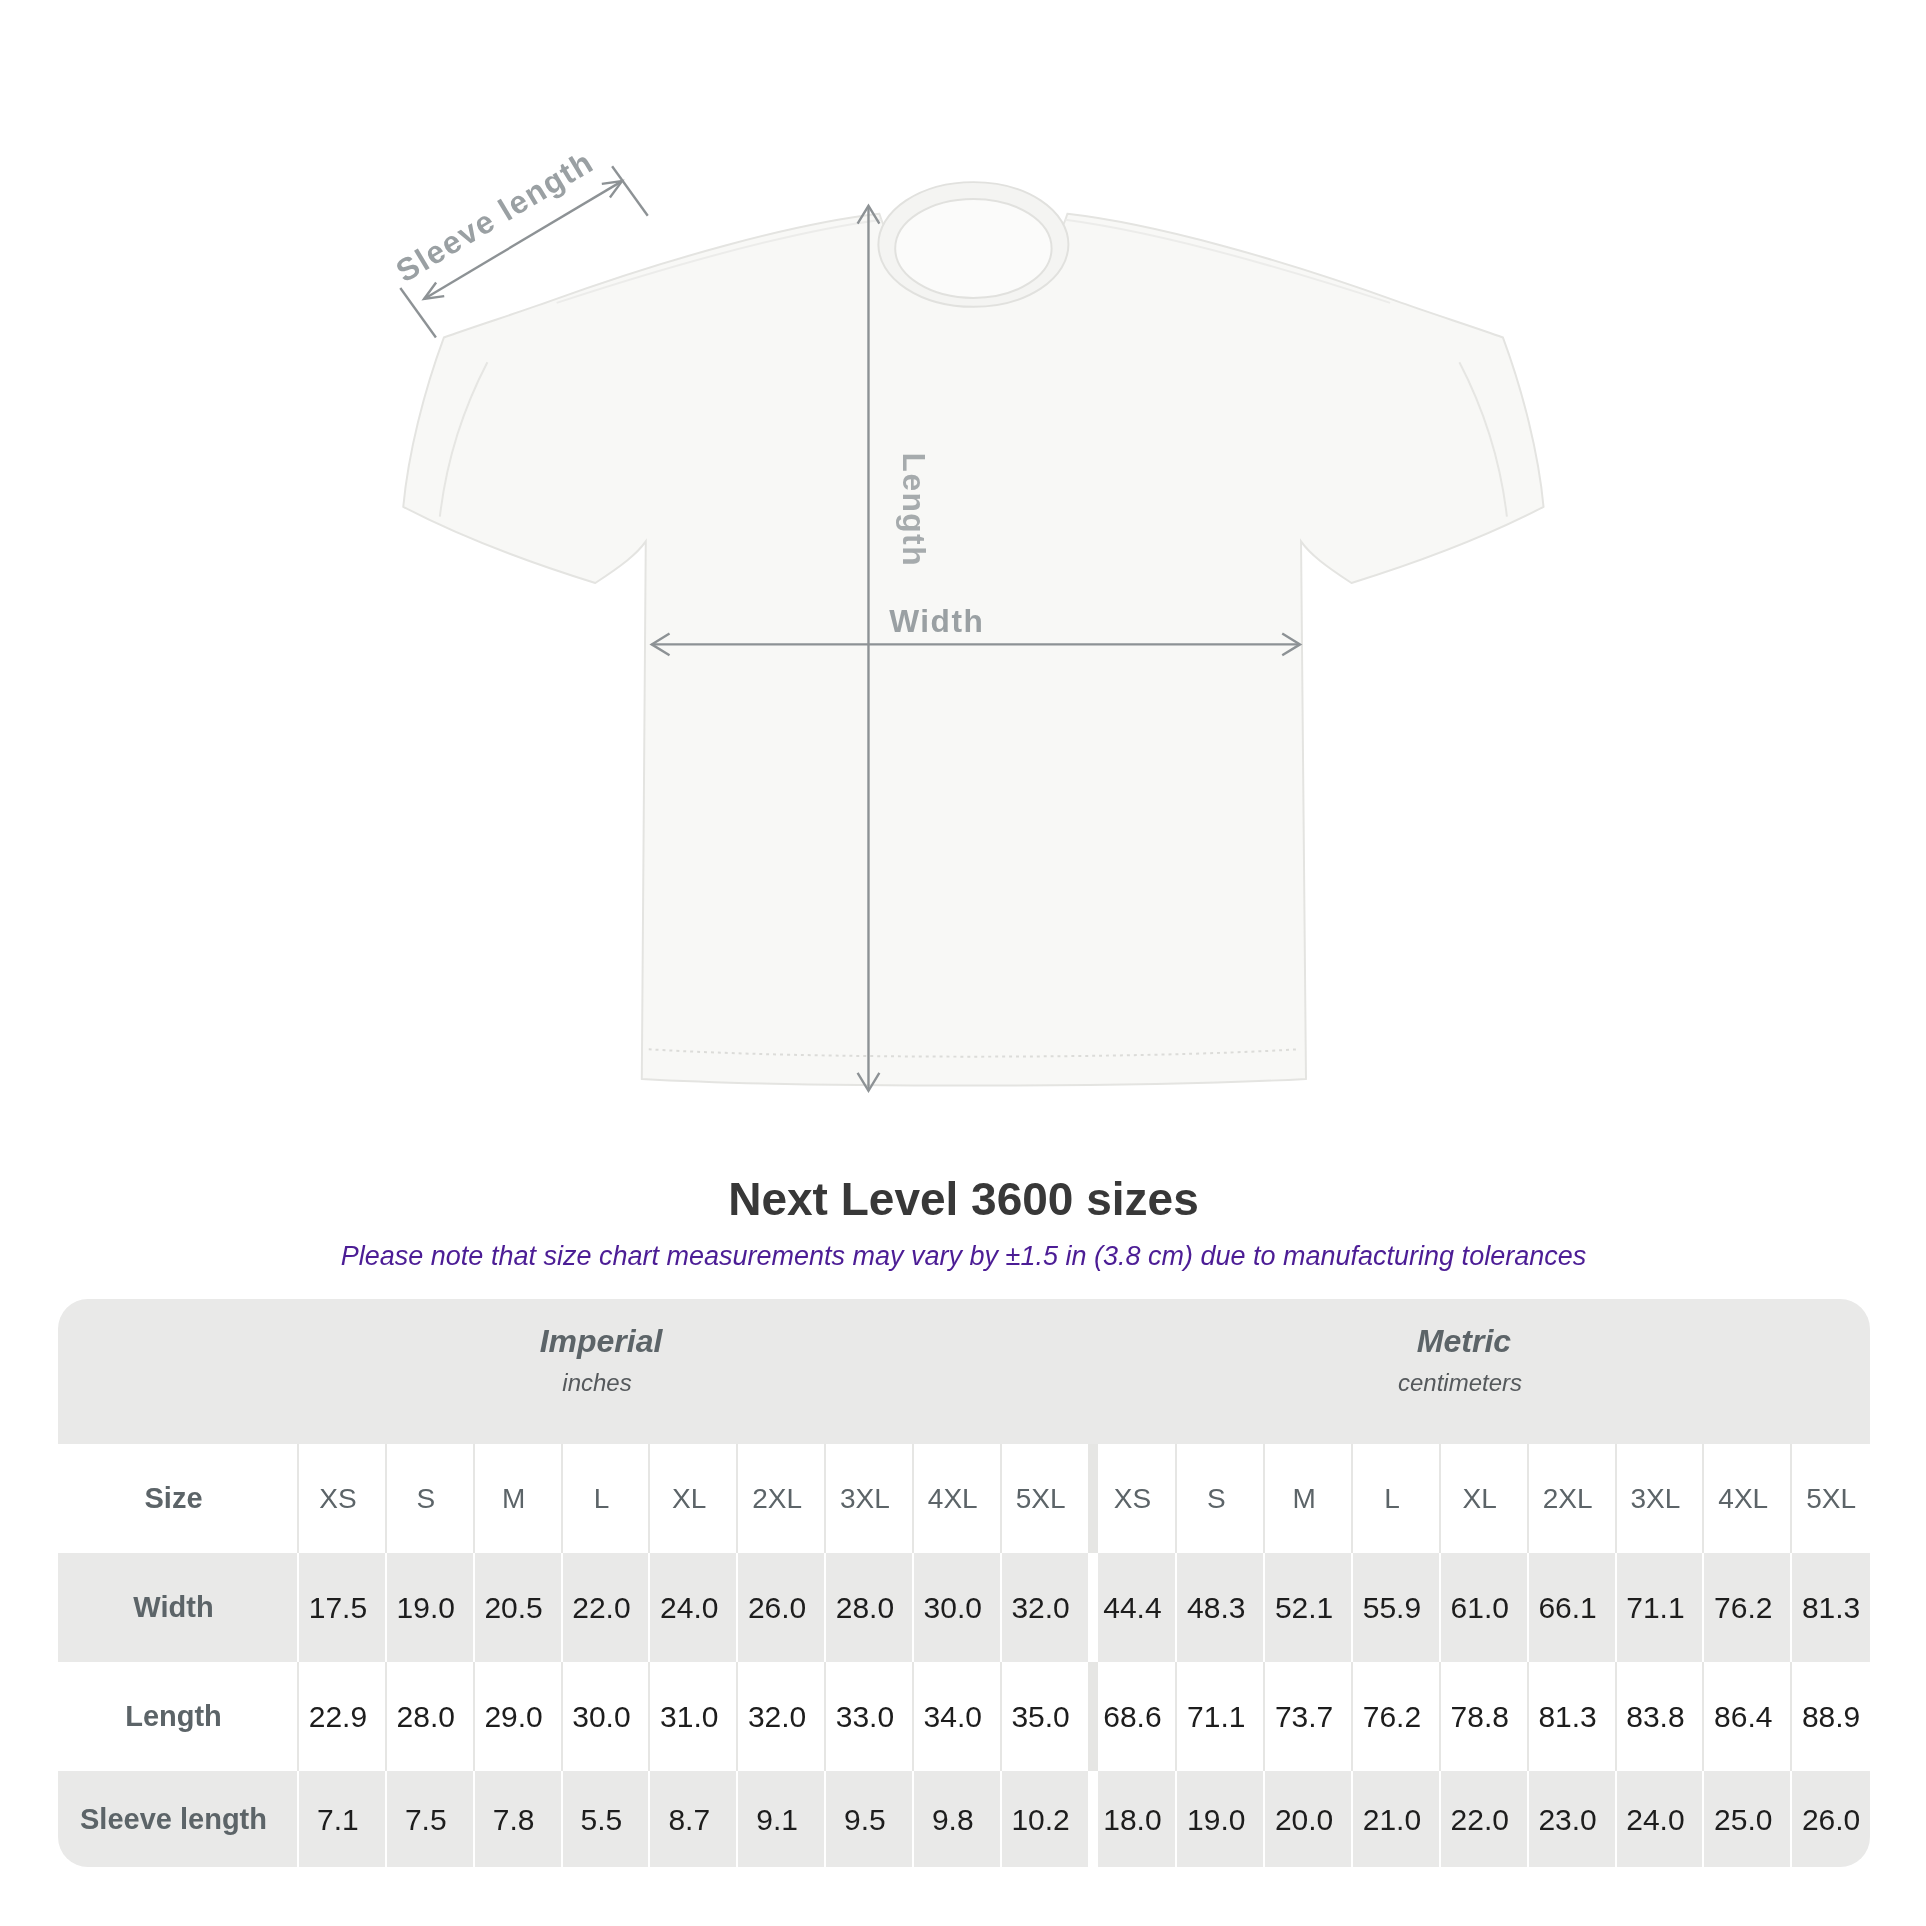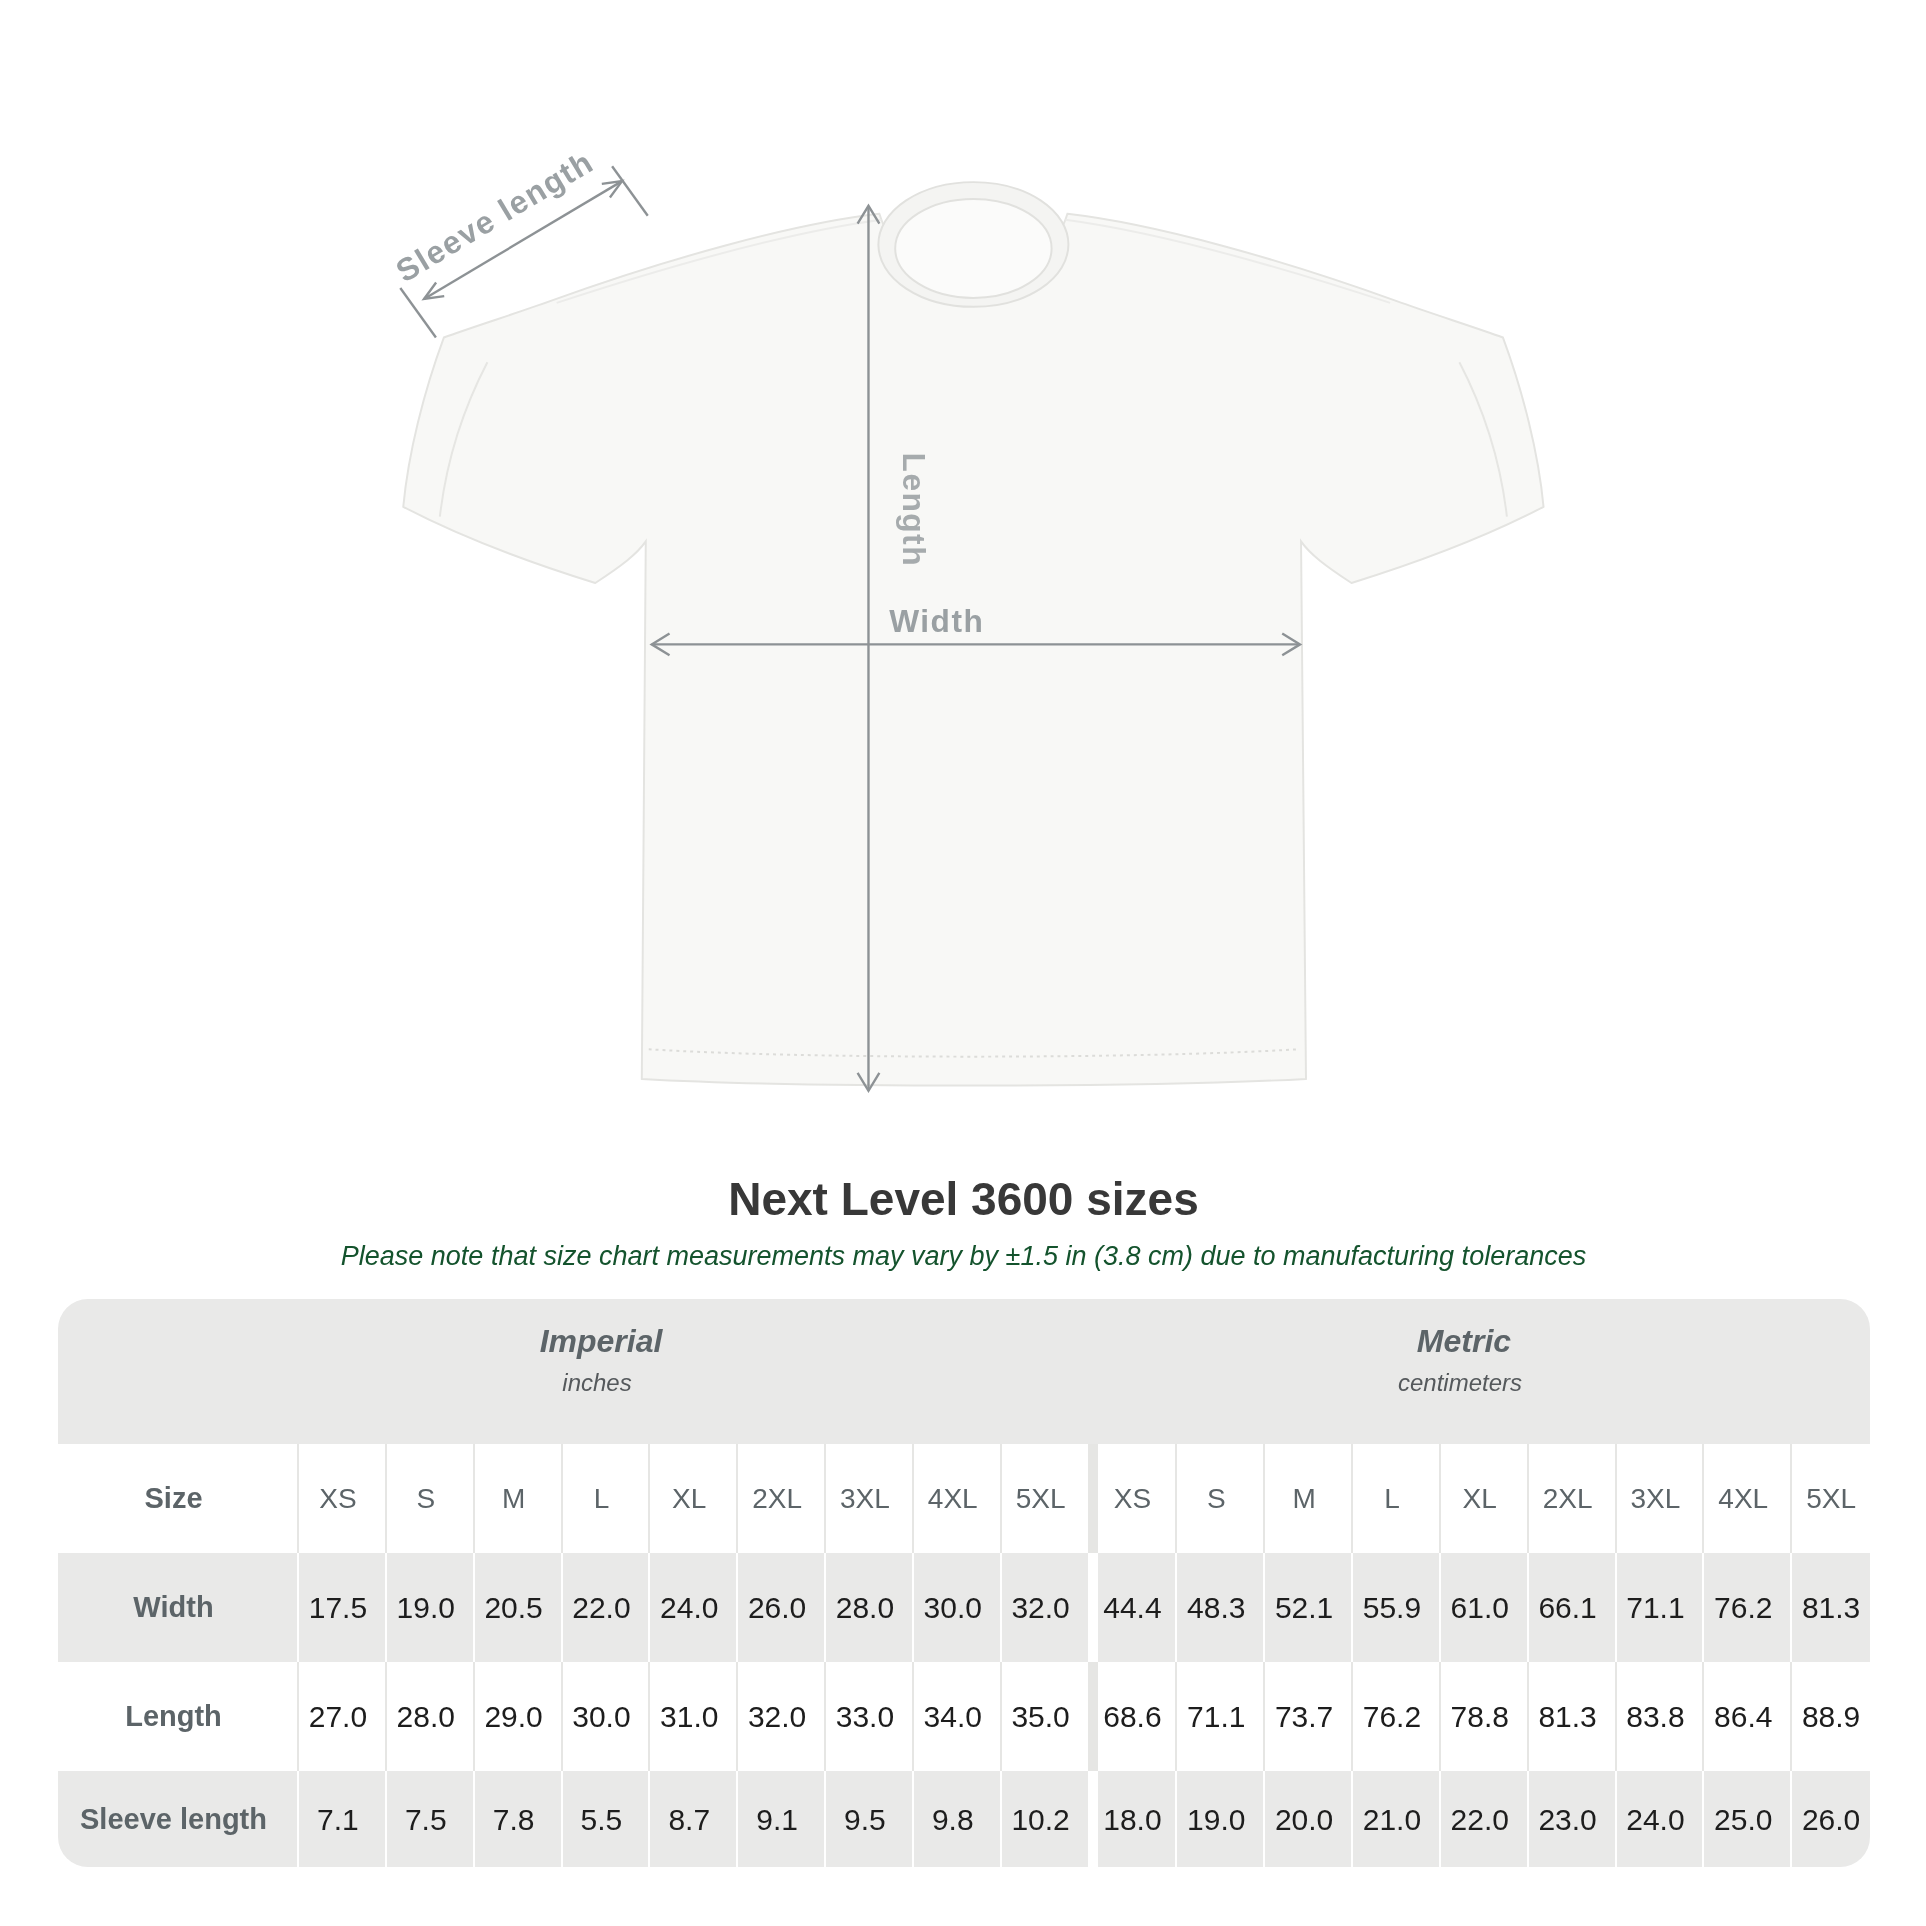--- a/index.html
+++ b/index.html
@@ -10,21 +10,21 @@
 
   .shirt-label { font-size:32px; font-weight:bold; fill:#9aa0a3; letter-spacing:1.5px; }
   .len-label   { fill:#a6abad; }
 
   .title {
     position:absolute; top:1172px; left:0; width:100%;
     text-align:center; font-size:46px; font-weight:bold; color:#383838;
   }
   .subtitle {
     position:absolute; top:1241px; left:0; width:100%;
-    text-align:center; font-size:27px; font-style:italic; color:#14532d;
+    text-align:center; font-size:27px; font-style:italic; color:#4c1d95;
   }
 
   .size-table {
     position:absolute; left:58px; top:1299px; width:1812px; height:568px;
     border-radius:30px; overflow:hidden; background:#ffffff;
   }
   .band { position:relative; height:145px; background:#e9e9e8; }
   .band-group { position:absolute; top:0; transform:translateX(-50%); text-align:center; white-space:nowrap; }
   .band-group.imperial { left:539px; }
   .band-group.metric   { left:1402px; }
@@ -160,21 +160,21 @@
       <div class="cell c">55.9</div>
       <div class="cell c">61.0</div>
       <div class="cell c">66.1</div>
       <div class="cell c">71.1</div>
       <div class="cell c">76.2</div>
       <div class="cell c">81.3</div>
     </div>
 
     <div class="trow white">
       <div class="cell rlabel">Length</div>
-      <div class="cell c">27.0</div>
+      <div class="cell c">22.9</div>
       <div class="cell c">28.0</div>
       <div class="cell c">29.0</div>
       <div class="cell c">30.0</div>
       <div class="cell c">31.0</div>
       <div class="cell c">32.0</div>
       <div class="cell c">33.0</div>
       <div class="cell c">34.0</div>
       <div class="cell c">35.0</div>
       <div class="cell c gd">68.6</div>
       <div class="cell c">71.1</div>

